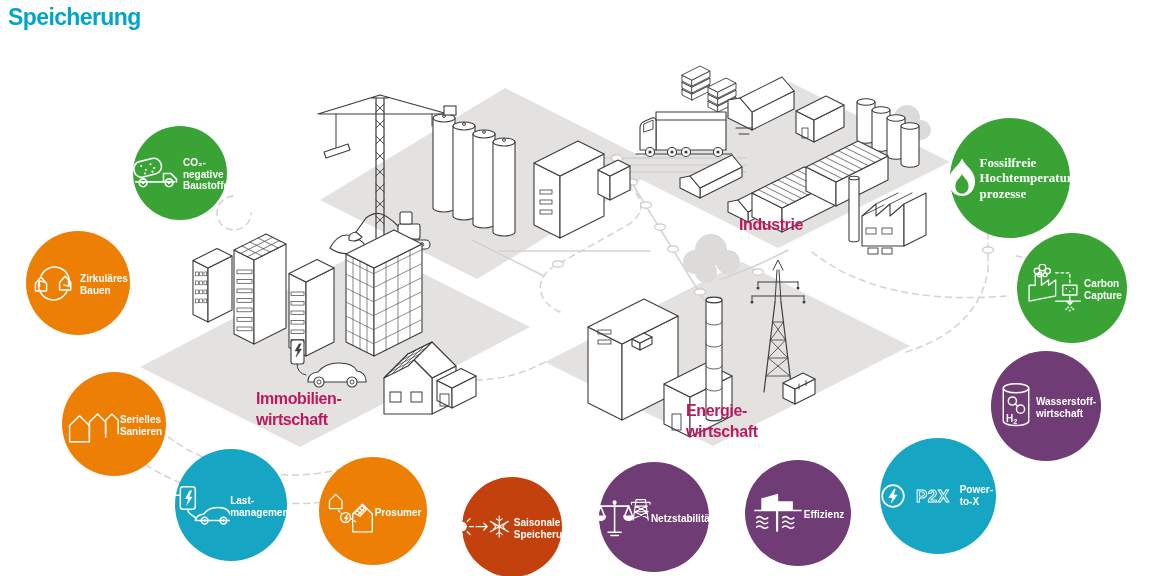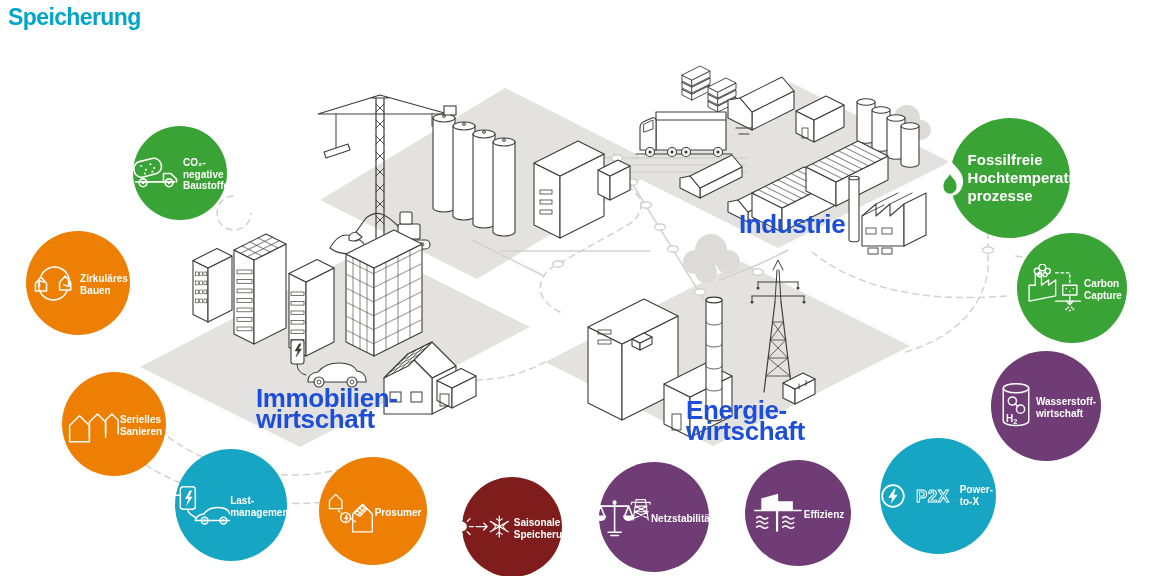--- a/index.html
+++ b/index.html
@@ -1,22 +1,22 @@
 <!DOCTYPE html>
 <html><head>
 <meta charset="utf-8">
 <style>
   html,body{margin:0;padding:0;background:#fff;}
   #stage{position:relative;width:1152px;height:576px;background:#fff;overflow:hidden;
          font-family:"Liberation Sans",sans-serif;}
   #scene{position:absolute;left:0;top:0;}
   #legend{position:absolute;left:8px;top:4px;line-height:27px;}
   .legend-item{font-size:23px;font-weight:bold;letter-spacing:-0.6px;white-space:nowrap;}
-  .sector-label{position:absolute;font-size:26px;font-weight:bold;line-height:21px;
-                color:#1d4ed8;letter-spacing:-0.4px;white-space:pre-line;}
+  .sector-label{position:absolute;font-size:16px;font-weight:bold;line-height:21px;
+                color:#be185d;letter-spacing:-0.4px;white-space:pre-line;}
   .circle{position:absolute;border-radius:50%;display:flex;flex-direction:row;
           align-items:center;justify-content:center;color:#fff;}
   .circle-icon{display:flex;align-items:flex-start;justify-content:center;}
   .circle-label{font-size:10px;font-weight:bold;line-height:1.18;white-space:pre-line;
                 margin-top:3px;text-align:left;width:max-content;}
   .p2x-big{margin:-2px 0 -2px;}
 </style>
 </head>
 <body>
 
@@ -379,21 +379,21 @@
               <circle cx="23" cy="32" r="5.5"></circle>
               <path d="M29,33 C32,35 33,36 35,37" stroke-dasharray="2 2.5"></path>
               <path d="M31,48 V28 L42,17 L53,28 V48 Z"></path>
               <path d="M33,27 L41,19 L47,22.5 L39,30.5 Z M35.6,24.4 L41.6,27.9 M38.3,21.7 L44.3,25.2 M37,29 L45,21"></path>
             </g>
             <path d="M24.5,28.5 l-3.5,5 h2.5 l-1.5,4.5 4.5,-6 h-2.5 l2,-3.5 z" fill="#fff"></path>
           </svg>
         </div>
         <div class="circle-label">Prosumer</div>
       </div>
-      <div class="circle" style="left: 462px; top: 477px; width: 100px; height: 100px; background: #7f1d1d;">
+      <div class="circle" style="left: 462px; top: 477px; width: 100px; height: 100px; background: #c2410c;">
         <div class="circle-icon">
           <svg viewBox="0 0 74 36" width="64">
             <g fill="none" stroke="#fff" stroke-width="1.5" stroke-linecap="round">
               <path d="M22.5,18 h4.5 M14,9.5 V5 M14,26.5 V31 M5.5,18 H1 M20,12 l3.2,-3.2 M20,24 l3.2,3.2 M8,12 L4.8,8.8 M8,24 l-3.2,3.2"></path>
               <path d="M30,18 h13 M43,18 l-4,-4 M43,18 l-4,4"></path>
               <path d="M57,6 V30 M46.6,12 L67.4,24 M46.6,24 L67.4,12"></path>
               <path d="M53.5,9 L57,11.5 L60.5,9 M53.5,27 L57,24.5 L60.5,27 M50,14.5 L53,18 L50,21.5 M64,14.5 L61,18 L64,21.5" stroke-width="1.2"></path>
             </g>
             <circle cx="14" cy="18" r="5.5" fill="#fff"></circle>
           </svg>
@@ -446,21 +446,21 @@
         </svg>
         <div class="circle-label" style="text-align: left; margin-top: 0px;">Power-to-X</div>
       </div>
       <div class="circle" style="left: 950px; top: 118px; width: 120px; height: 120px; background: rgb(58, 163, 53);">
         <div class="circle-icon">
           <svg viewBox="0 0 44 54" width="36">
             <path d="M22,3 C26,13 38,17 38,31 C38,42 31,49 22,49 C13,49 6,42 6,31 C6,17 18,13 22,3 Z" fill="#fff"></path>
             <path d="M22,22 C24,27 30,29 30,37 C30,43 26,46 22,46 C18,46 14,43 14,37 C14,29 20,27 22,22 Z" fill="#3aa335"></path>
           </svg>
         </div>
-        <div class="circle-label" style="font-size: 15px; margin-top: 0px;">Fossilfreie
+        <div class="circle-label" style="font-size: 13px; margin-top: 0px; font-family: Liberation Serif, serif;">Fossilfreie
 Hochtemperatur-
 prozesse</div>
       </div>
       <div class="circle" style="left: 1017px; top: 233px; width: 110px; height: 110px; background: rgb(58, 163, 53);">
         <div class="circle-icon">
           <svg viewBox="0 0 70 54" width="62">
             <g fill="none" stroke="#fff" stroke-width="1.5" stroke-linecap="round" stroke-linejoin="round">
               <path d="M8,42 V24 h7 V12 h7 v12 l8,-6 v6 l8,-6 v18 z"></path>
               <circle cx="17" cy="8" r="3.2"></circle>
               <circle cx="23" cy="4" r="3.8"></circle>

